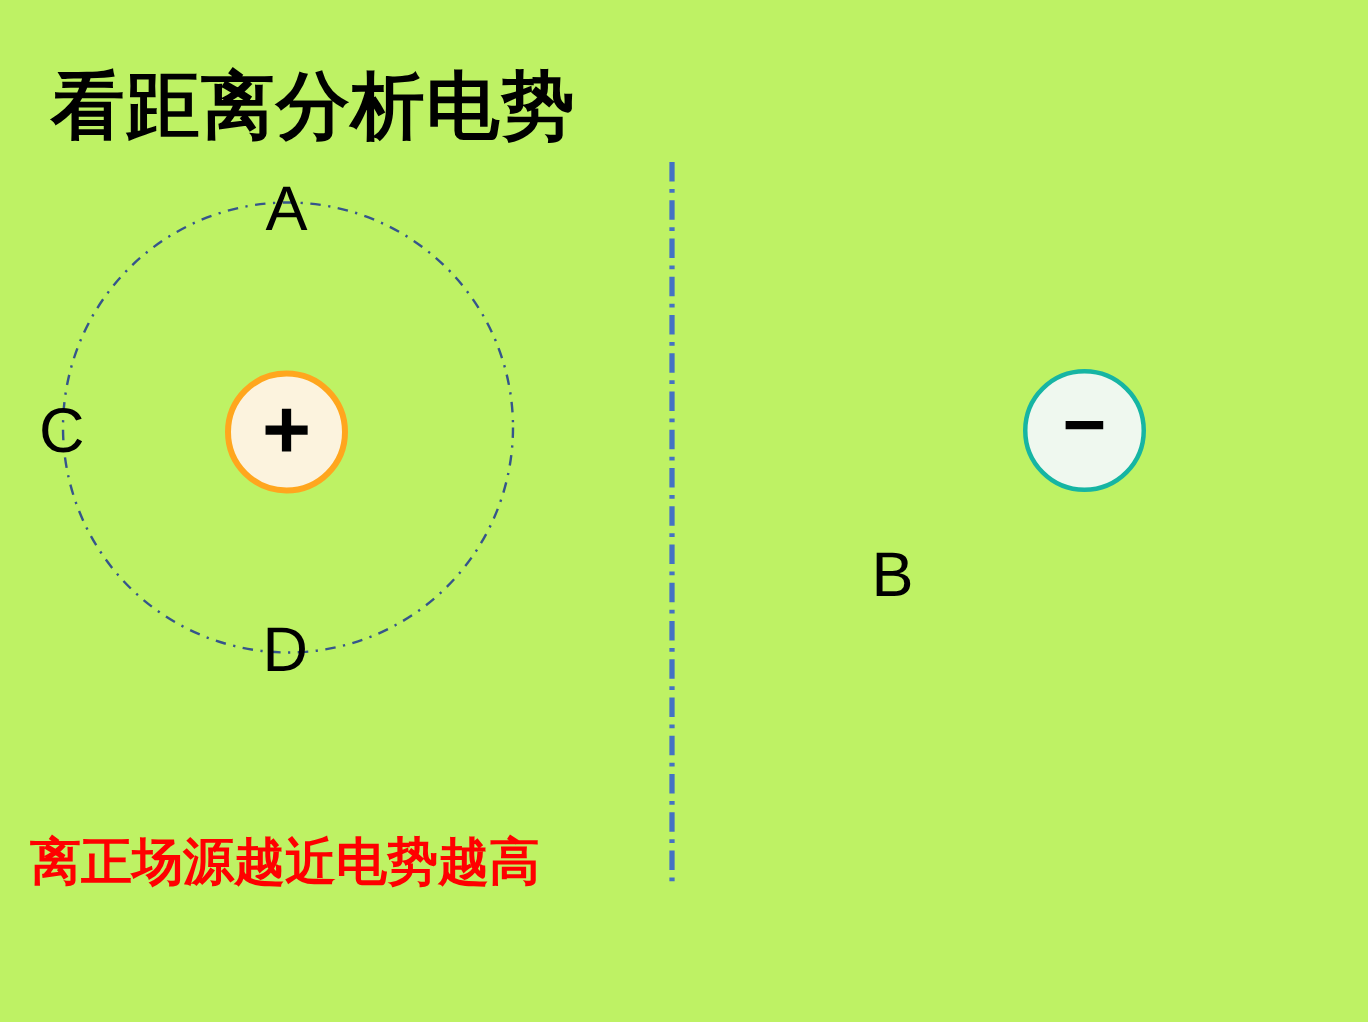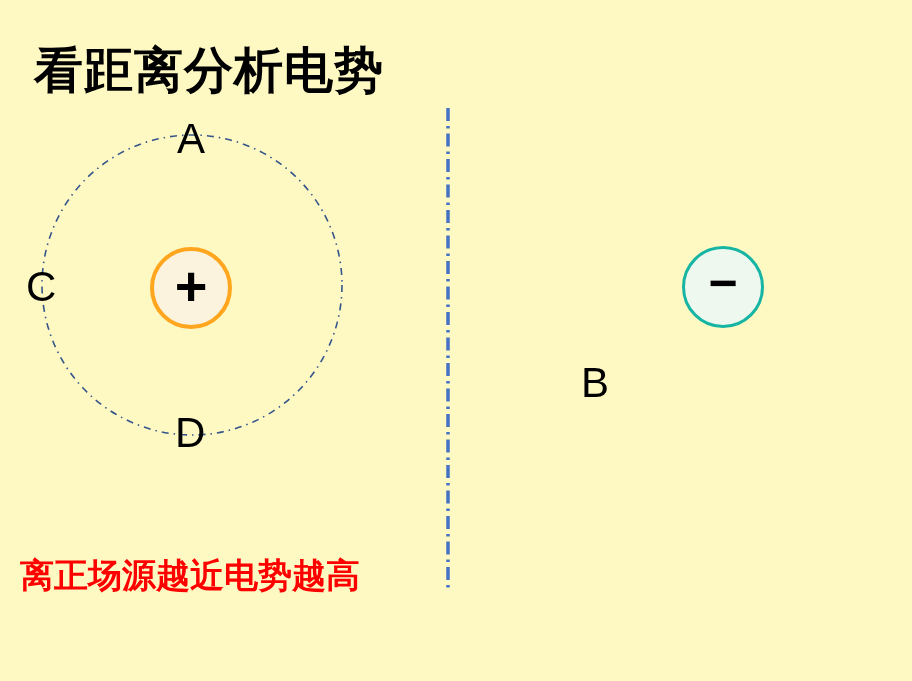--- a/index.html
+++ b/index.html
@@ -5,21 +5,21 @@
   html, body {
     margin: 0;
     padding: 0;
     background: #ffffff;
     font-family: "Liberation Sans", sans-serif;
   }
   .slide {
     position: relative;
     width: 912px;
     height: 681px;
-    background: #fef9c3;
+    background: #bef264;
     overflow: hidden;
   }
   .title {
     position: absolute;
     left: 34px;
     top: 38px;
     margin: 0;
     font-size: 49px;
     font-weight: 700;
     letter-spacing: 1px;

